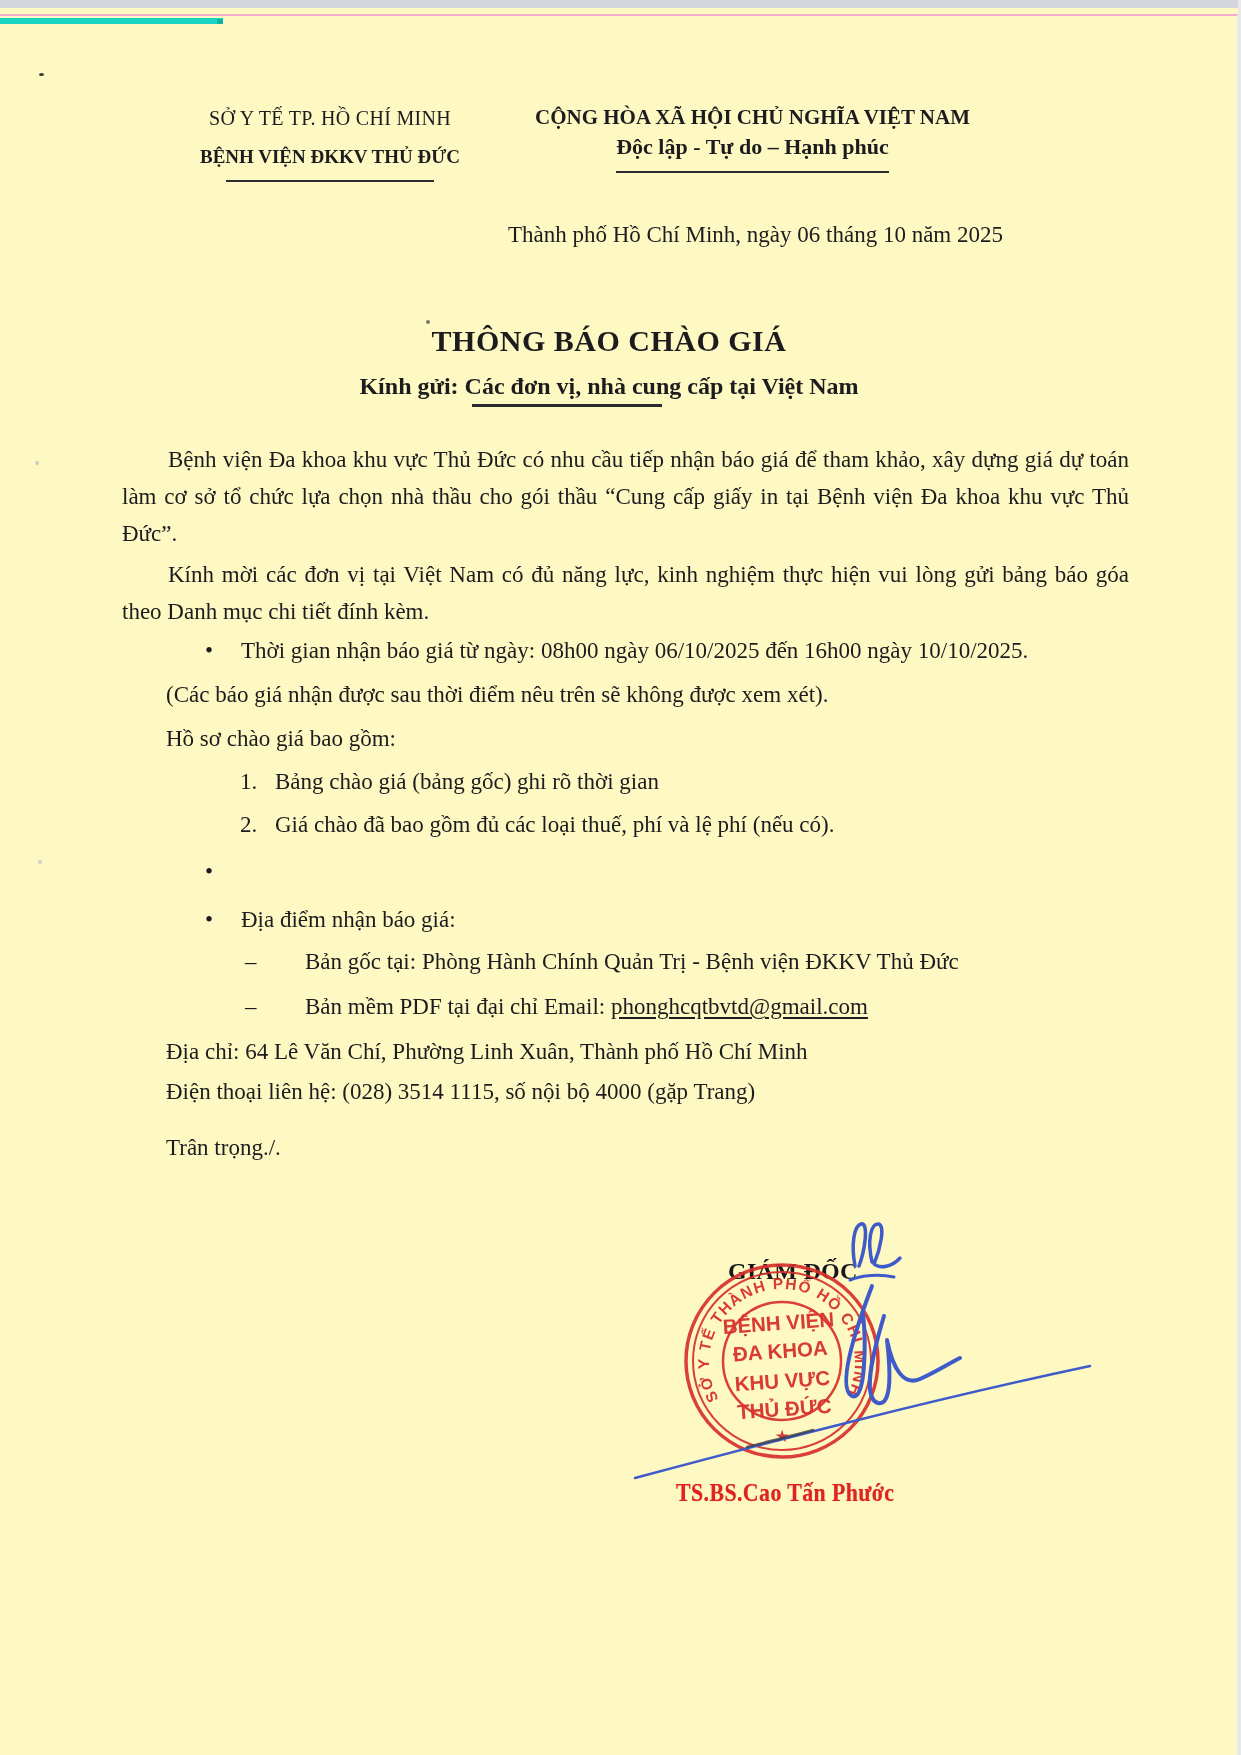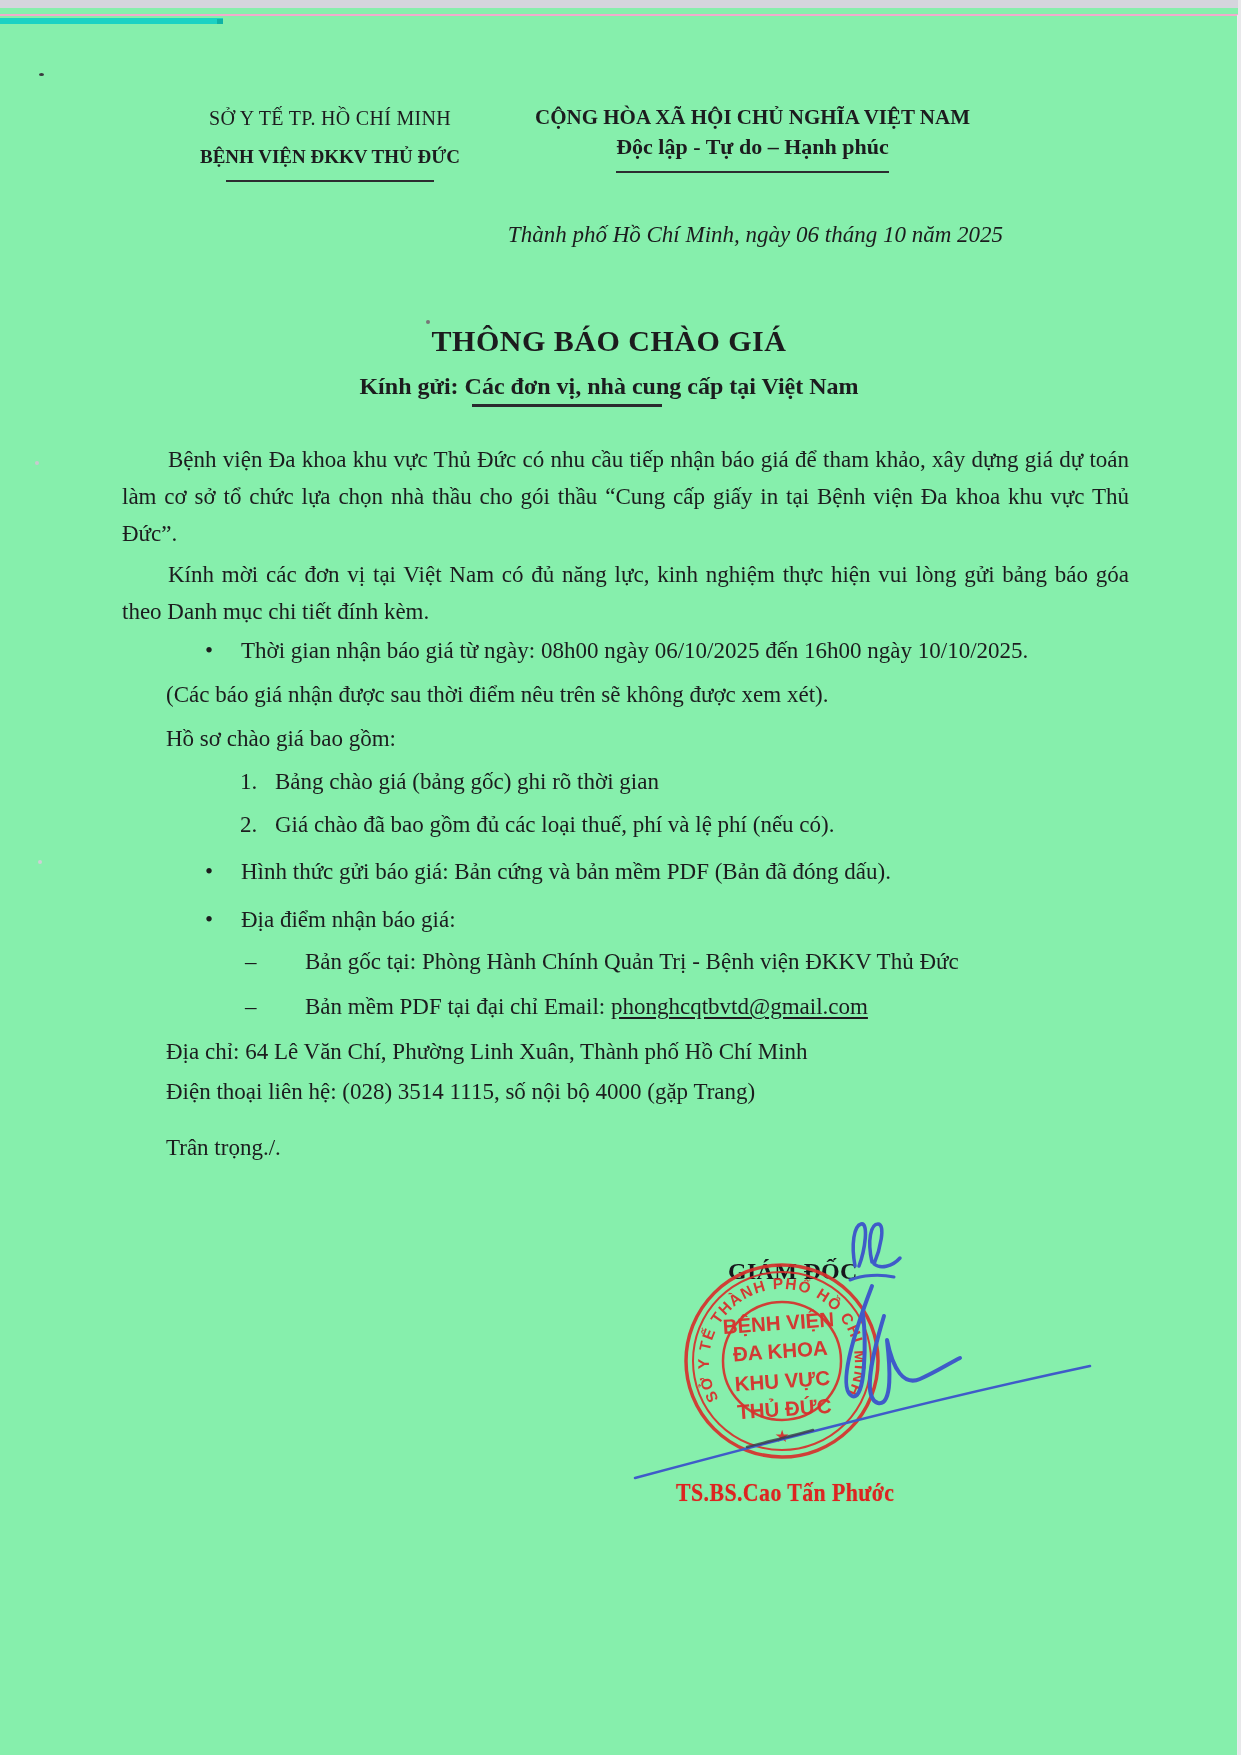--- a/index.html
+++ b/index.html
@@ -1,40 +1,40 @@
 <!DOCTYPE html>
 <html><head>
 <meta charset="utf-8">
 <style>
   * { margin:0; padding:0; box-sizing:border-box; }
   html,body { background:#e8e8ea; }
   .page {
     position:relative; width:1238px; height:1755px;
-    background:#86efac; overflow:hidden;
+    background:#fef9c3; overflow:hidden;
     font-family:"Liberation Serif","DejaVu Serif",serif;
     color:#1c1c1e;
   }
   
   .top-gray   { position:absolute; left:0; top:0; width:1241px; height:8px; background:#d5d5dd; }
   .pink-line  { position:absolute; left:0; top:14px; width:1241px; height:2px; background:#f1abcc; }
   .teal-line  { position:absolute; left:0; top:18px; width:223px; height:6px; background:#1bd2c3; }
   .teal-tip   { position:absolute; left:217px; top:19px; width:6px; height:5px; background:#0fb3a6; }
   .edge-line  { position:absolute; left:1237px; top:15px; width:1px; height:1740px; background:#ececf1; }
   .speck      { position:absolute; border-radius:50%; }
   
   .hdr-left  { position:absolute; left:165px; top:107px; width:330px; text-align:center; }
   .hdr-left .l1 { font-size:20px; letter-spacing:.3px; }
   .hdr-left .l2 { font-size:19px; font-weight:bold; margin-top:16px; }
   .hdr-left .rule { width:208px; height:2px; background:#2c2c30; margin:12px auto 0; }
   .hdr-right { position:absolute; left:510px; top:105px; width:485px; text-align:center; }
   .hdr-right .l1 { font-size:21px; font-weight:bold; }
   .hdr-right .l2 { font-size:22px; font-weight:bold; margin-top:4px; }
   .hdr-right .rule { width:273px; height:2px; background:#2c2c30; margin:11px auto 0; }
   .date-line { position:absolute; left:113px; top:222px; width:1016px; text-align:right;
-               padding-right:126px; font-style:italic; font-size:23px; }
+               padding-right:126px; font-size:23px; }
   
   .title-block { position:absolute; left:113px; top:303px; width:1016px; text-align:center;
                  transform:translateX(-12px);margin-top:21px; }
   .doc-title    { font-size:30px; font-weight:bold; letter-spacing:.5px; }
   .doc-subtitle { font-size:24px; font-weight:bold; margin-top:15px; }
   .subtitle-rule { position:absolute; left:472px; top:404px; width:190px; height:3px; background:#2a2a2e; }
   .title-dot { position:absolute; left:426px; top:320px; width:4px; height:4px; background:#777; border-radius:50%; }
   
   .body-block { position:absolute; left:122px; top:441px; width:1007px;
                 font-size:23px; line-height:37px; text-align:justify; }
@@ -107,21 +107,20 @@
       <span class="marker">1.</span>
       <span>Bảng chào giá (bảng gốc) ghi rõ thời gian</span>
     </div>
     <div class="row num-row" style="margin-bottom:10px;">
       <span class="marker">2.</span>
       <span>Giá chào đã bao gồm đủ các loại thuế, phí và lệ phí (nếu có).</span>
     </div>
 
     <div class="row bullet-row" style="margin-bottom:11px;">
       <span class="marker">•</span>
-      <span>Hình thức gửi báo giá: Bản cứng và bản mềm PDF (Bản đã đóng dấu).</span>
     </div>
     <div class="row bullet-row" style="margin-bottom:5px;">
       <span class="marker">•</span>
       <span>Địa điểm nhận báo giá:</span>
     </div>
 
     <div class="row dash-row" style="margin-bottom:8px;">
       <span class="marker">–</span>
       <span>Bản gốc tại: Phòng Hành Chính Quản Trị - Bệnh viện ĐKKV Thủ Đức</span>
     </div>

